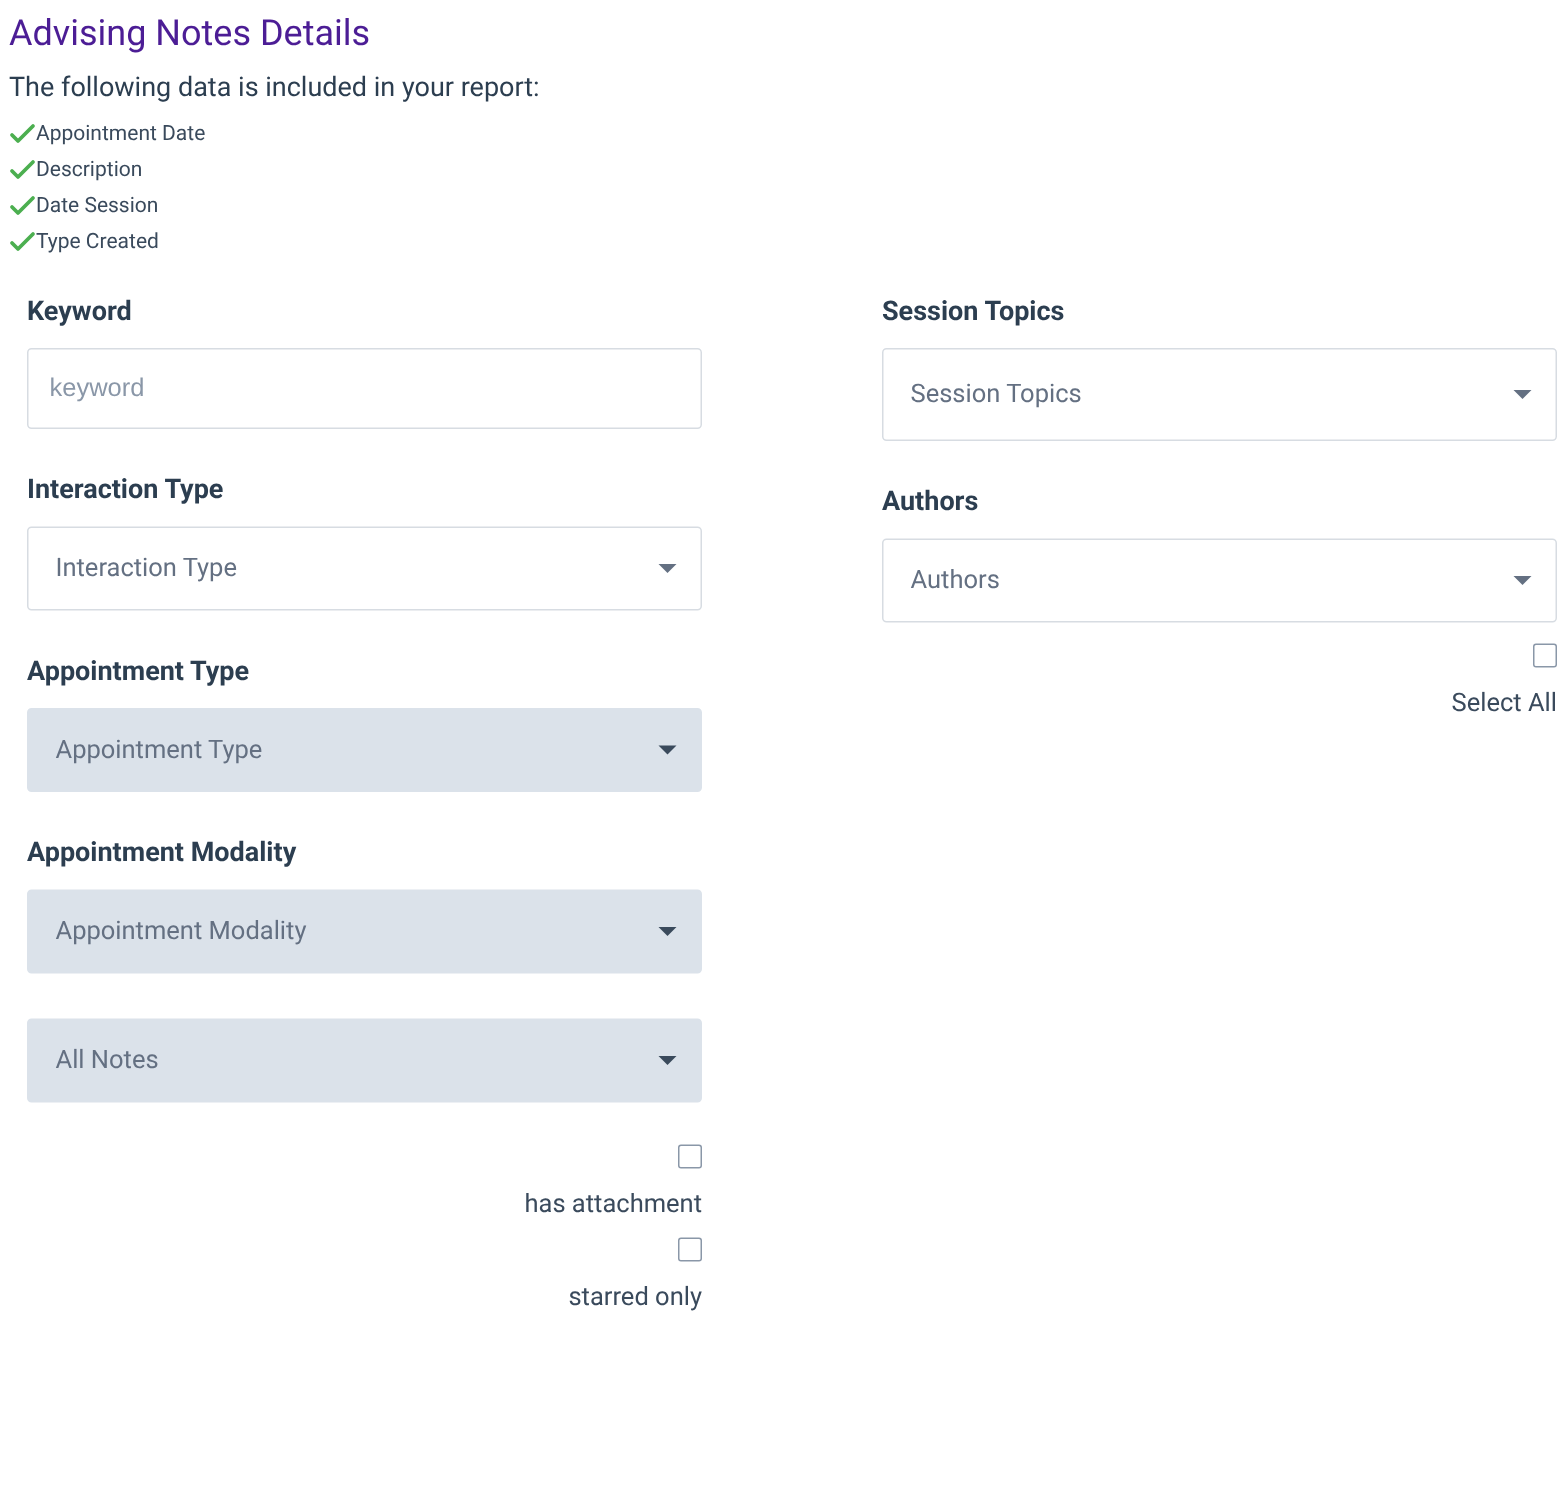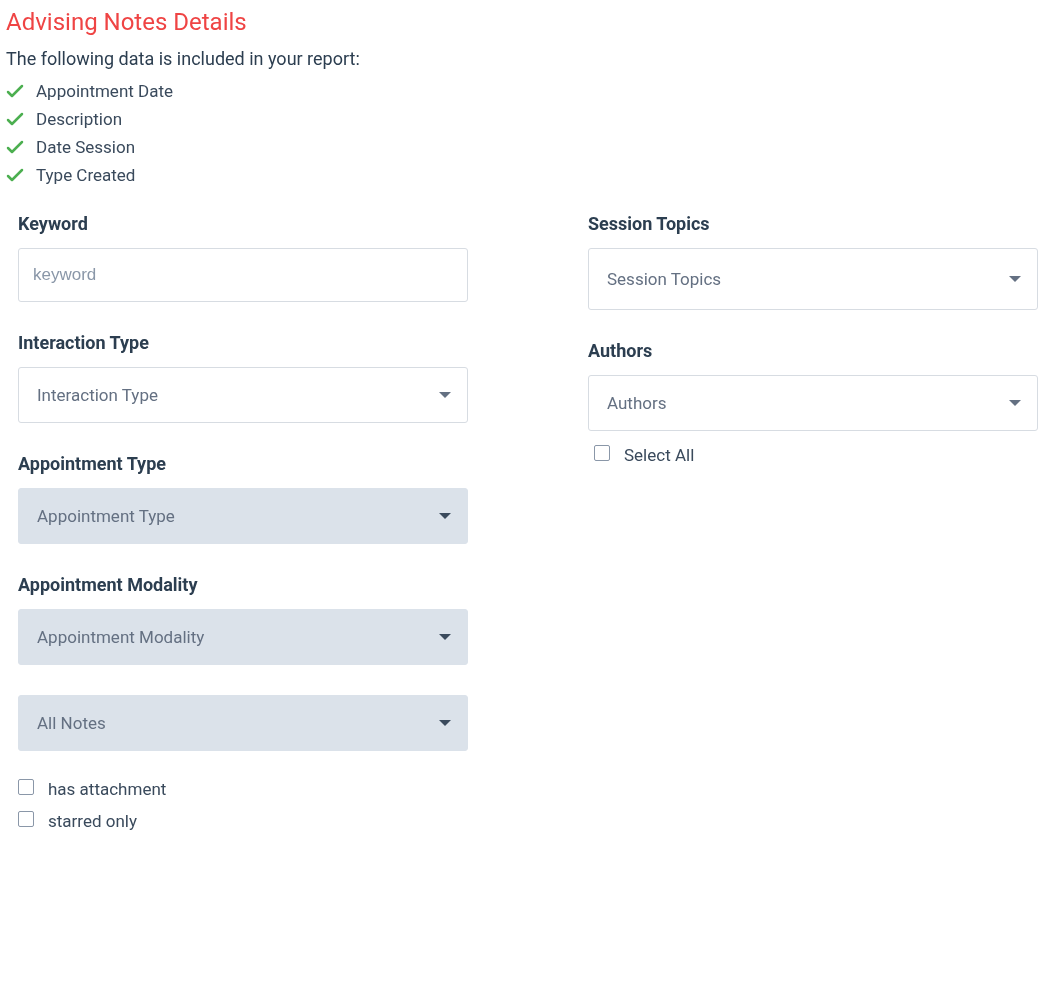--- a/index.html
+++ b/index.html
@@ -10,38 +10,37 @@
   body {
     font-family: -apple-system, BlinkMacSystemFont, "Segoe UI", Roboto, Helvetica, Arial, sans-serif;
     background: #ffffff;
     color: #2c3e50;
     padding: 8px 6px;
     width: 1044px;
   }
   .page-title {
     font-size: 24px;
     font-weight: 400;
-    color: #ef4444;
+    color: #4c1d95;
     margin-bottom: 12px;
   }
   .subtitle {
     font-size: 18px;
     font-weight: 400;
     color: #2c3e50;
     margin-bottom: 12px;
   }
   .included-list {
     list-style: none;
     margin-bottom: 28px;
   }
   .included-list li {
     display: flex;
     align-items: center;
-    gap: 12px;
-    font-size: 17px;
+    font-size: 14px;
     color: #3a4a5c;
     margin-bottom: 8px;
   }
   .check-icon {
     width: 18px;
     height: 14px;
     flex-shrink: 0;
     color: #4caf50;
   }
   .check-icon svg {
@@ -108,26 +107,27 @@
     height: 0;
     border-left: 6px solid transparent;
     border-right: 6px solid transparent;
     border-top: 6px solid #647082;
   }
   .select-wrap.shaded .caret {
     border-top-color: #3a4a5c;
   }
   .checkbox-row {
     display: flex;
-    align-items: flex-start;
+    align-items: flex-end;
     gap: 14px;
     margin-top: 8px;
     margin-bottom: 12px;
     font-size: 17px;
     color: #3a4a5c;
+    flex-direction: column;
   }
   .checkbox-row.indent {
     margin-left: 6px;
   }
   .cb {
     width: 16px;
     height: 16px;
     border: 1.5px solid #8a97a8;
     border-radius: 2px;
     background: #ffffff;

